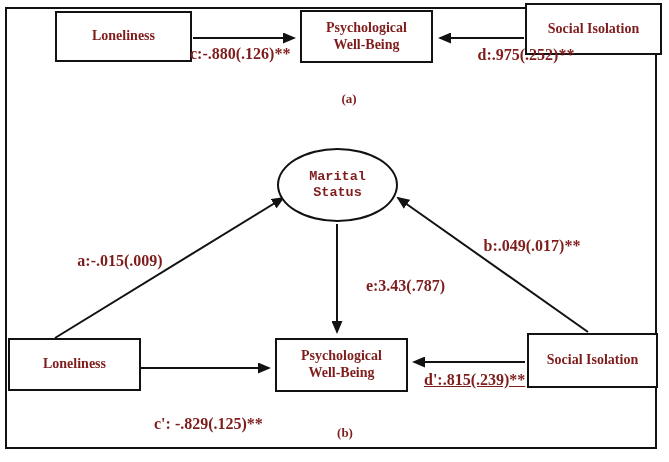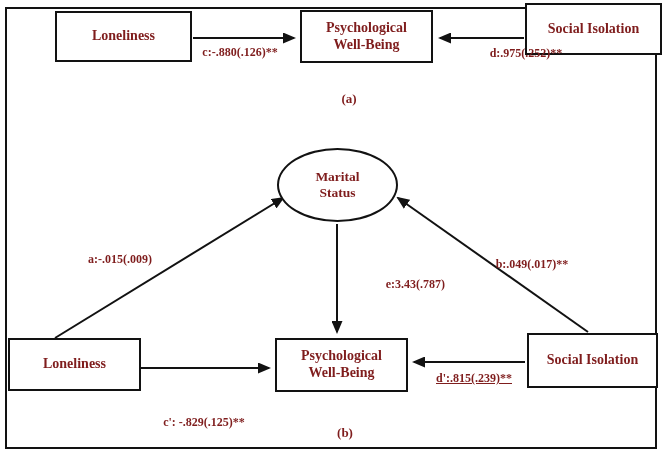--- a/index.html
+++ b/index.html
@@ -26,25 +26,26 @@
     background:#ffffff;
     display:flex;align-items:center;justify-content:center;
     text-align:center;
     font-weight:bold;
     font-size:14px;
     line-height:1.2;
   }
   .node .wrap{display:block;margin:0 auto;}
   .ellipse{
     border-radius:50%;
+    font-family:Liberation Mono, monospace;
   }
   .plabel{
     position:absolute;
     font-weight:bold;
-    font-size:12px;
+    font-size:16px;
     letter-spacing:0px;
     text-align:center;
     white-space:nowrap;
   }
   .plabel.left{text-align:right;}
   .caption{
     position:absolute;
     font-weight:bold;
     font-size:13px;
     text-align:center;
@@ -102,20 +103,20 @@
 
   <div class="node" style="left:275px;top:338px;width:133px;height:54px;">
     <span class="wrap" style="width:110px;">Psychological Well-Being</span>
   </div>
 
   <div class="node" style="left:527px;top:333px;width:131px;height:55px;">
     <span class="wrap">Social Isolation</span>
   </div>
 
   <div class="plabel" style="left:70px;top:252px;width:100px;">a:-.015(.009)</div>
-  <div class="plabel" style="left:482px;top:237px;width:100px;margin-top:20px;">b:.049(.017)**</div>
+  <div class="plabel" style="left:482px;top:237px;width:100px;">b:.049(.017)**</div>
   <div class="plabel left" style="left:345px;top:277px;width:100px;">e:3.43(.787)</div>
   <div class="plabel" style="left:154px;top:379px;width:100px;margin-top:36px;">c': -.829(.125)**</div>
   <div class="plabel" style="left:424px;top:371px;width:100px;text-decoration:underline;">d':.815(.239)**</div>
 
   <div class="caption" style="left:305px;top:425px;width:80px;">(b)</div>
 
 </div>
 
 </body></html>

